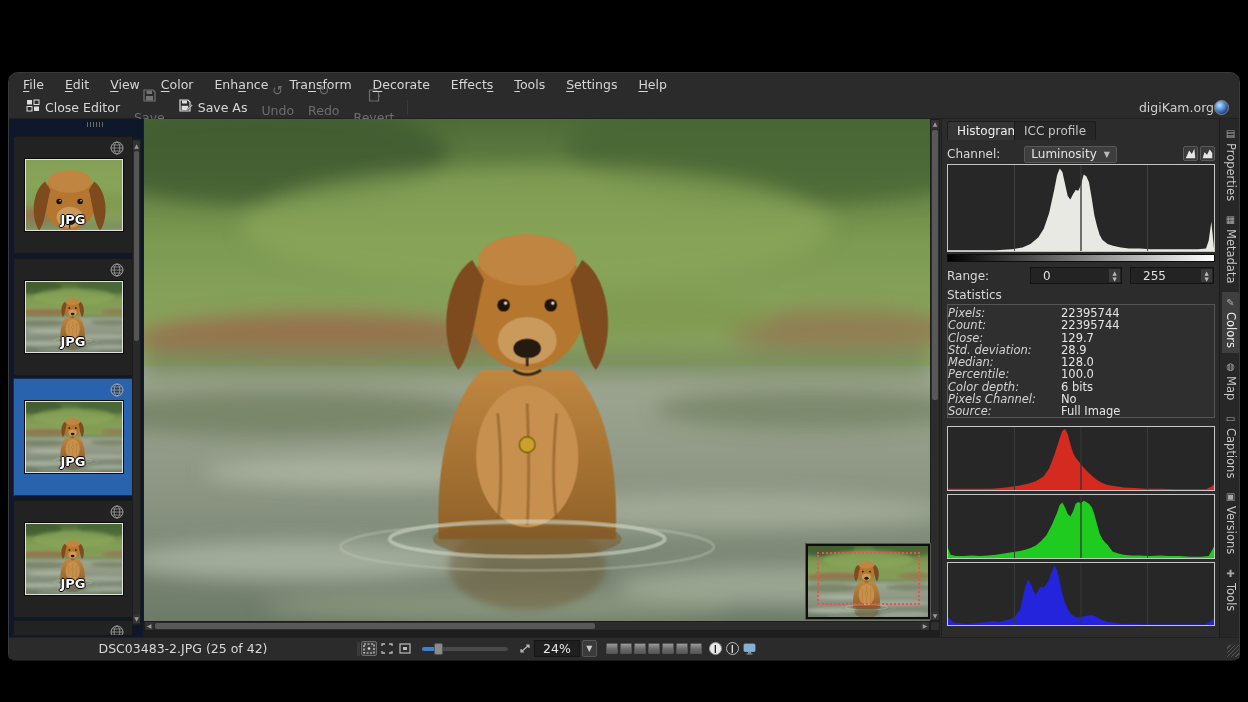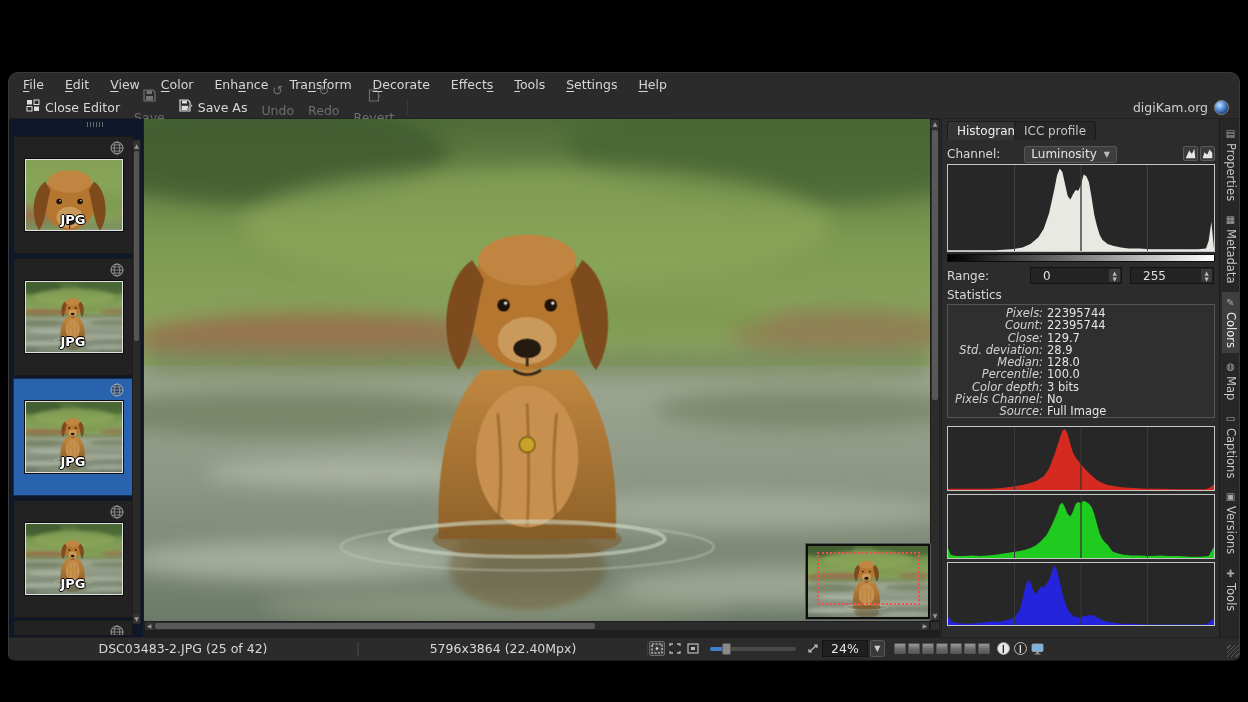--- a/index.html
+++ b/index.html
@@ -16,21 +16,21 @@
   .menu-item u{text-decoration:underline;text-underline-offset:2px;}
 
   
   #toolbar{position:absolute;left:0;top:23px;width:100%;height:23px;display:flex;align-items:center;
     padding:0 10px;background:#2b2b2b;border-bottom:1px solid #202020;color:#d8d8d8;font-size:12.5px;}
   .tool-btn{display:flex;align-items:center;gap:5px;padding:2px 7px;border-radius:3px;white-space:nowrap;}
   .tool-btn.disabled{color:#6d6d6d;flex-direction:column;}
   .tool-btn.disabled svg{opacity:.45;}
   .tool-btn .dd{font-size:8px;color:#7a7a7a;margin-left:1px;}
   .tool-sep{width:1px;height:15px;background:#1f1f1f;border-right:1px solid #3a3a3a;margin:0 6px;}
-  #brand{margin-left:auto;display:flex;align-items:center;gap:6px;color:#cfcfcf;font-size:12.5px;}
+  #brand{margin-left:auto;display:flex;align-items:center;color:#cfcfcf;font-size:12.5px;}
   #lens{width:15px;height:15px;border-radius:50%;border:1px solid #888;
     background:radial-gradient(circle at 35% 32%, #bfe0ff 0%, #5a93d8 38%, #1d3f7e 75%, #0b1e44 100%);}
 
   
   #content{position:absolute;left:0;top:46px;width:1232px;height:518px;}
 
   
   #thumbpanel{position:absolute;left:0;top:0;width:135px;height:518px;background:#0f172a;border-right:1px solid #1d1d1d;}
   #thumb-handle{position:absolute;left:78px;top:3px;width:18px;height:5px;
     background:repeating-linear-gradient(90deg,#6a6a6a 0 1px,transparent 1px 3px);}
@@ -78,21 +78,21 @@
     background:linear-gradient(90deg,#000,#fff);}
   #range-row{position:absolute;left:5px;top:148px;right:5px;height:17px;display:flex;align-items:center;}
   .spin{position:absolute;height:17px;background:#232323;border:1px solid #141414;color:#e0e0e0;
     display:flex;align-items:center;padding-left:12px;font-size:12px;}
   .spin .arrows{position:absolute;right:1px;top:1px;bottom:1px;width:11px;background:#3a3a3a;
     display:flex;flex-direction:column;justify-content:space-between;align-items:center;font-size:5.5px;color:#bbb;padding:1px 0;}
   #stats-title{position:absolute;left:5px;top:169px;}
   #stats-box{position:absolute;left:5px;top:185px;width:268px;height:114px;background:#2f2f2f;border:1px solid #555;
     padding:2px 6px 0 0;}
   .stat-row{display:flex;height:12.3px;line-height:12.3px;font-size:11.5px;}
-  .stat-label{flex:0 0 95px;text-align:right;font-style:italic;color:#d2d2d2;margin-right:4px;}
+  .stat-label{flex:0 0 95px;text-align:left;font-style:italic;color:#d2d2d2;margin-right:18px;}
   .stat-value{color:#e4e4e4;}
 
   
   #sidestrip{position:absolute;left:1210px;top:0;width:22px;height:518px;background:#272727;border-left:1px solid #1b1b1b;
     display:flex;flex-direction:column;align-items:center;padding-top:4px;gap:3px;}
   .side-tab{writing-mode:vertical-rl;font-size:11.5px;color:#c8c8c8;padding:5px 2px;border-radius:0 3px 3px 0;
     display:flex;align-items:center;gap:4px;white-space:nowrap;}
   .side-tab .glyph{font-size:10px;color:#a9a9a9;}
   .side-tab.active{background:#3f3f3f;color:#f0f0f0;}
 
@@ -430,21 +430,21 @@
               <div class="stat-row">
                 <span class="stat-label">Median:</span>
                 <span class="stat-value">128.0</span>
               </div>
               <div class="stat-row">
                 <span class="stat-label">Percentile:</span>
                 <span class="stat-value">100.0</span>
               </div>
               <div class="stat-row">
                 <span class="stat-label">Color depth:</span>
-                <span class="stat-value">3 bits</span>
+                <span class="stat-value">6 bits</span>
               </div>
               <div class="stat-row">
                 <span class="stat-label">Pixels Channel:</span>
                 <span class="stat-value">No</span>
               </div>
               <div class="stat-row">
                 <span class="stat-label">Source:</span>
                 <span class="stat-value">Full Image</span>
               </div>
             </div>
@@ -507,23 +507,20 @@
           </div>
         </div>
     </div>
 
     <div id="statusbar">
       <div class="sb-sec" id="sec-file">
           <span>DSC03483-2.JPG (25 of 42)</span>
         </div>
       <div class="sb-sep"></div>
       <div class="sb-sep"></div>
-      <div class="sb-sec" id="sec-dim">
-          <span>5796x3864 (22.40Mpx)</span>
-        </div>
       <div class="sb-sep"></div>
 
       <span class="fit-btn sel">
         <svg width="12" height="11" viewBox="0 0 12 11">
             <rect x="1" y="1" width="10" height="9" fill="none" stroke="#ddd" stroke-width="1.2" stroke-dasharray="2 1.5"></rect>
             <circle cx="6" cy="5.5" r="1.3" fill="#ddd"></circle>
           </svg>
       </span>
       <span class="fit-btn">
         <svg width="12" height="11" viewBox="0 0 12 11">

